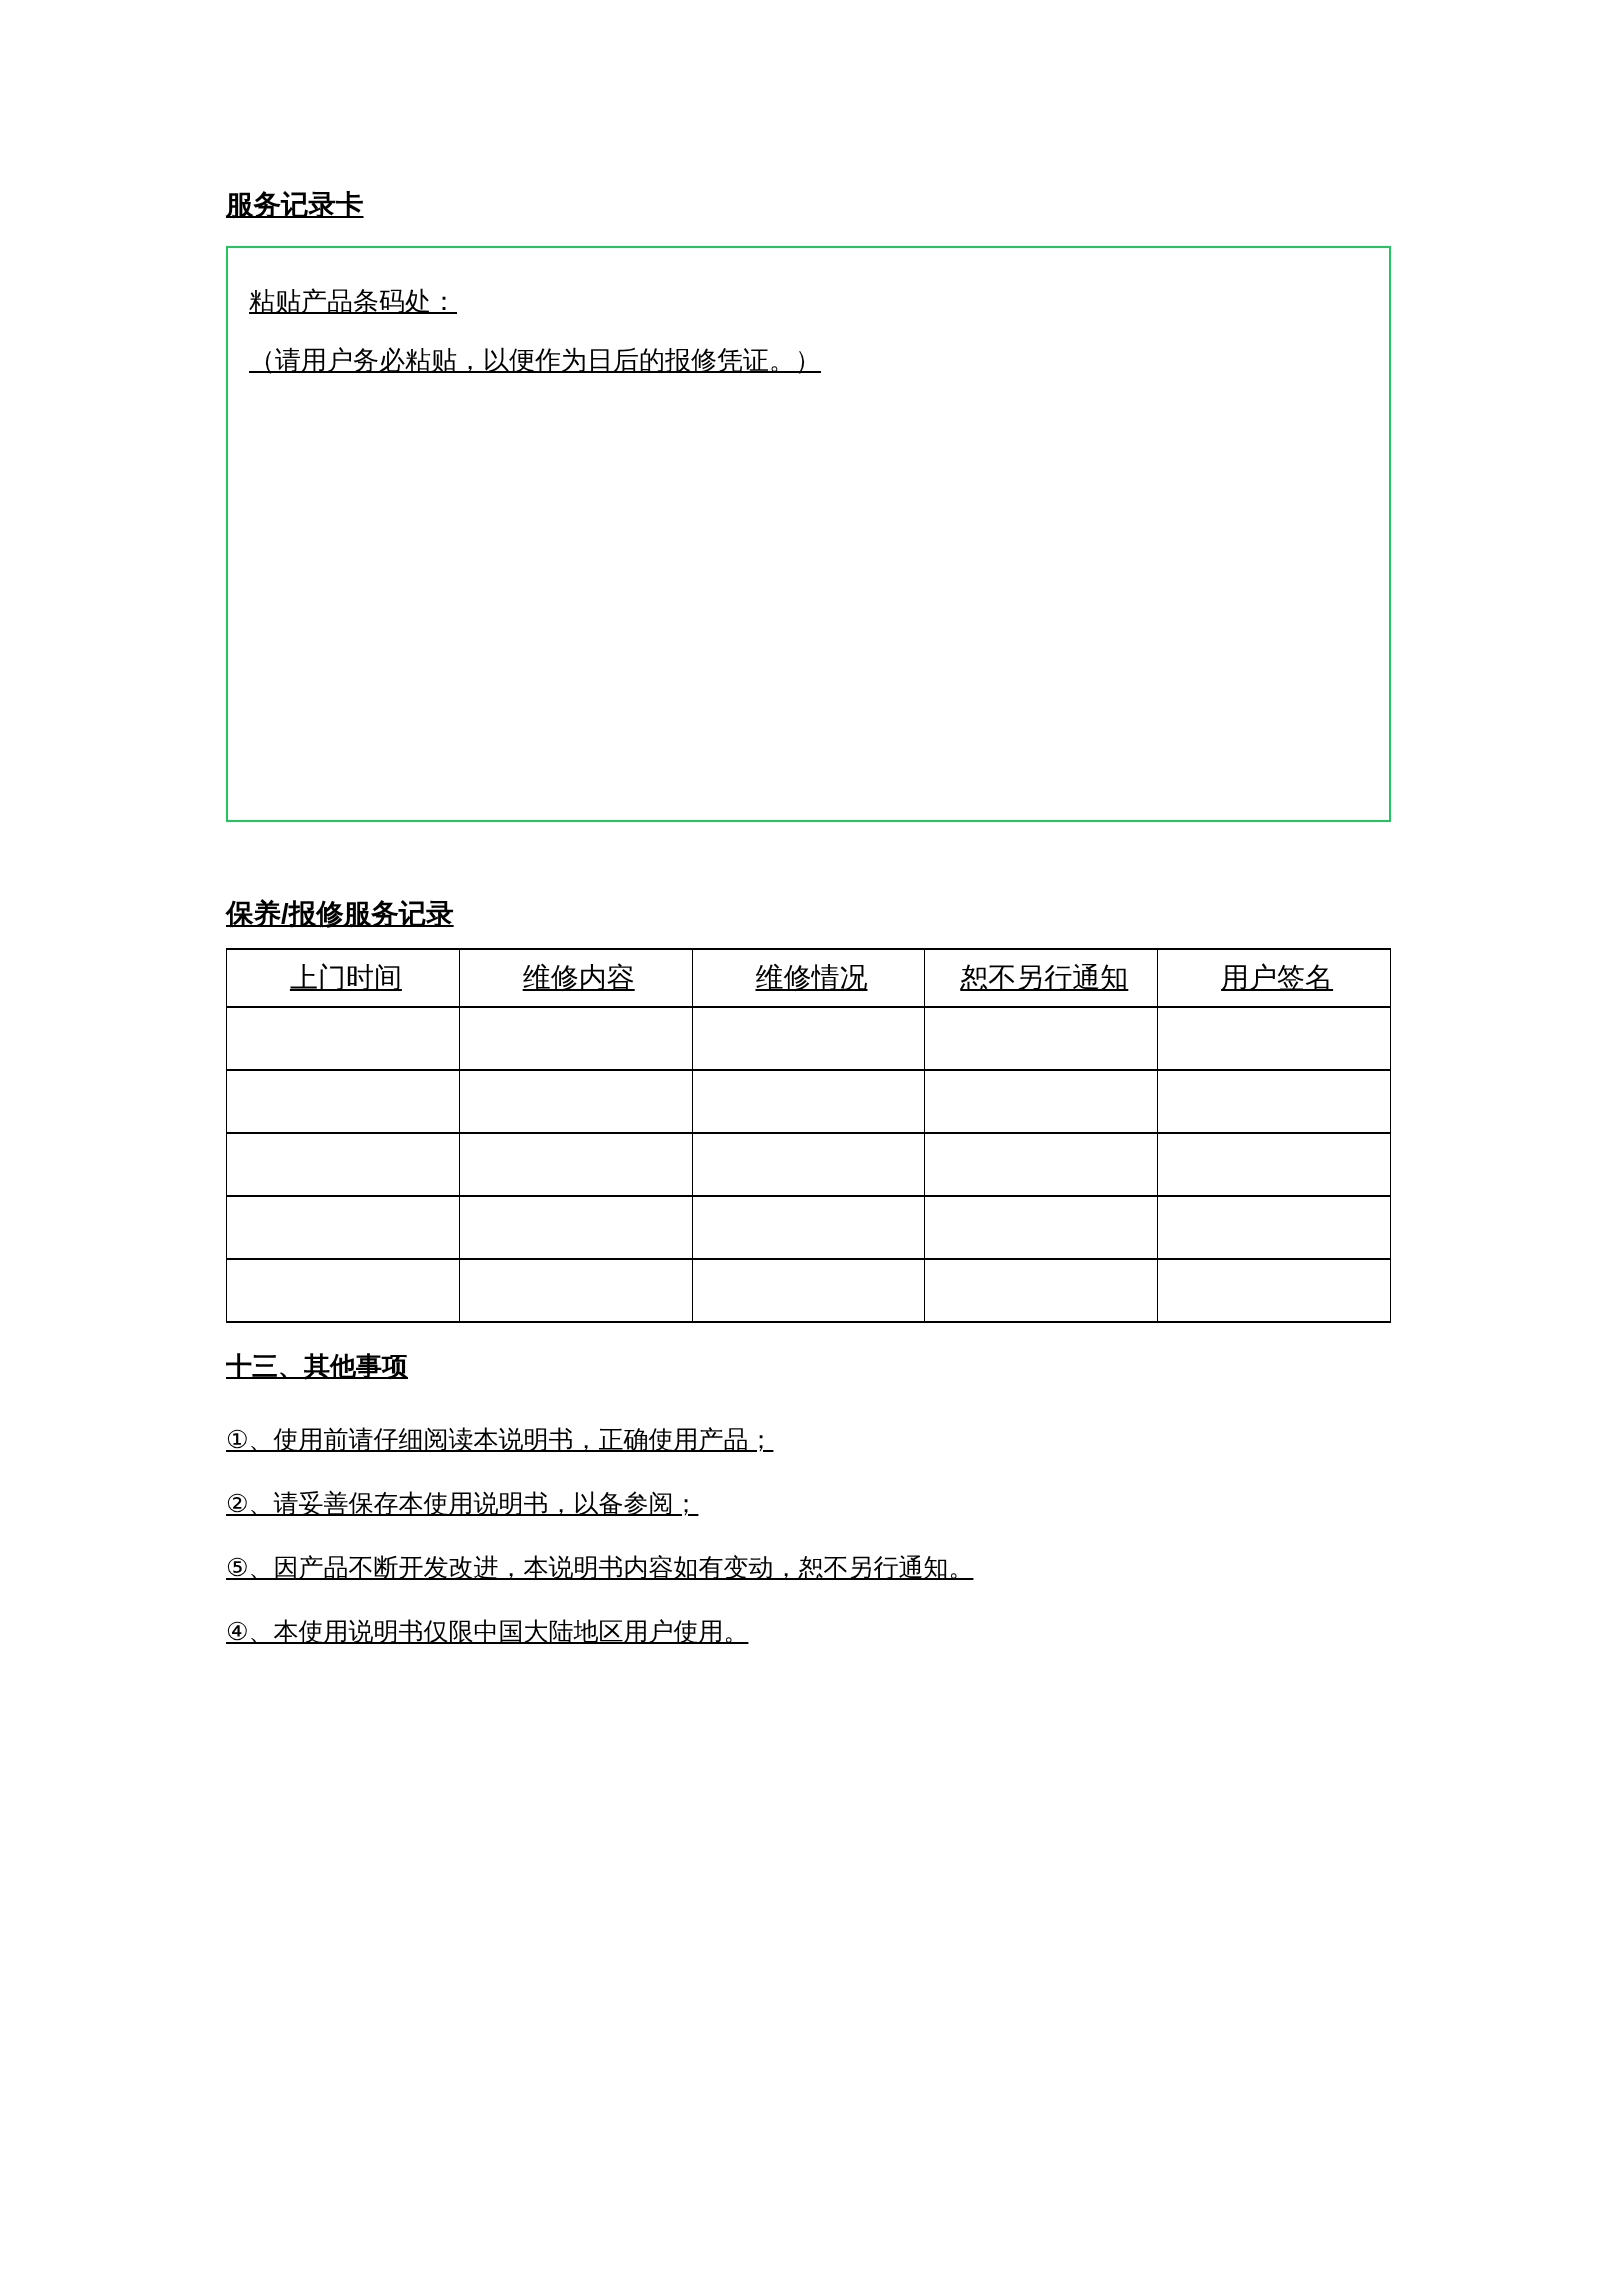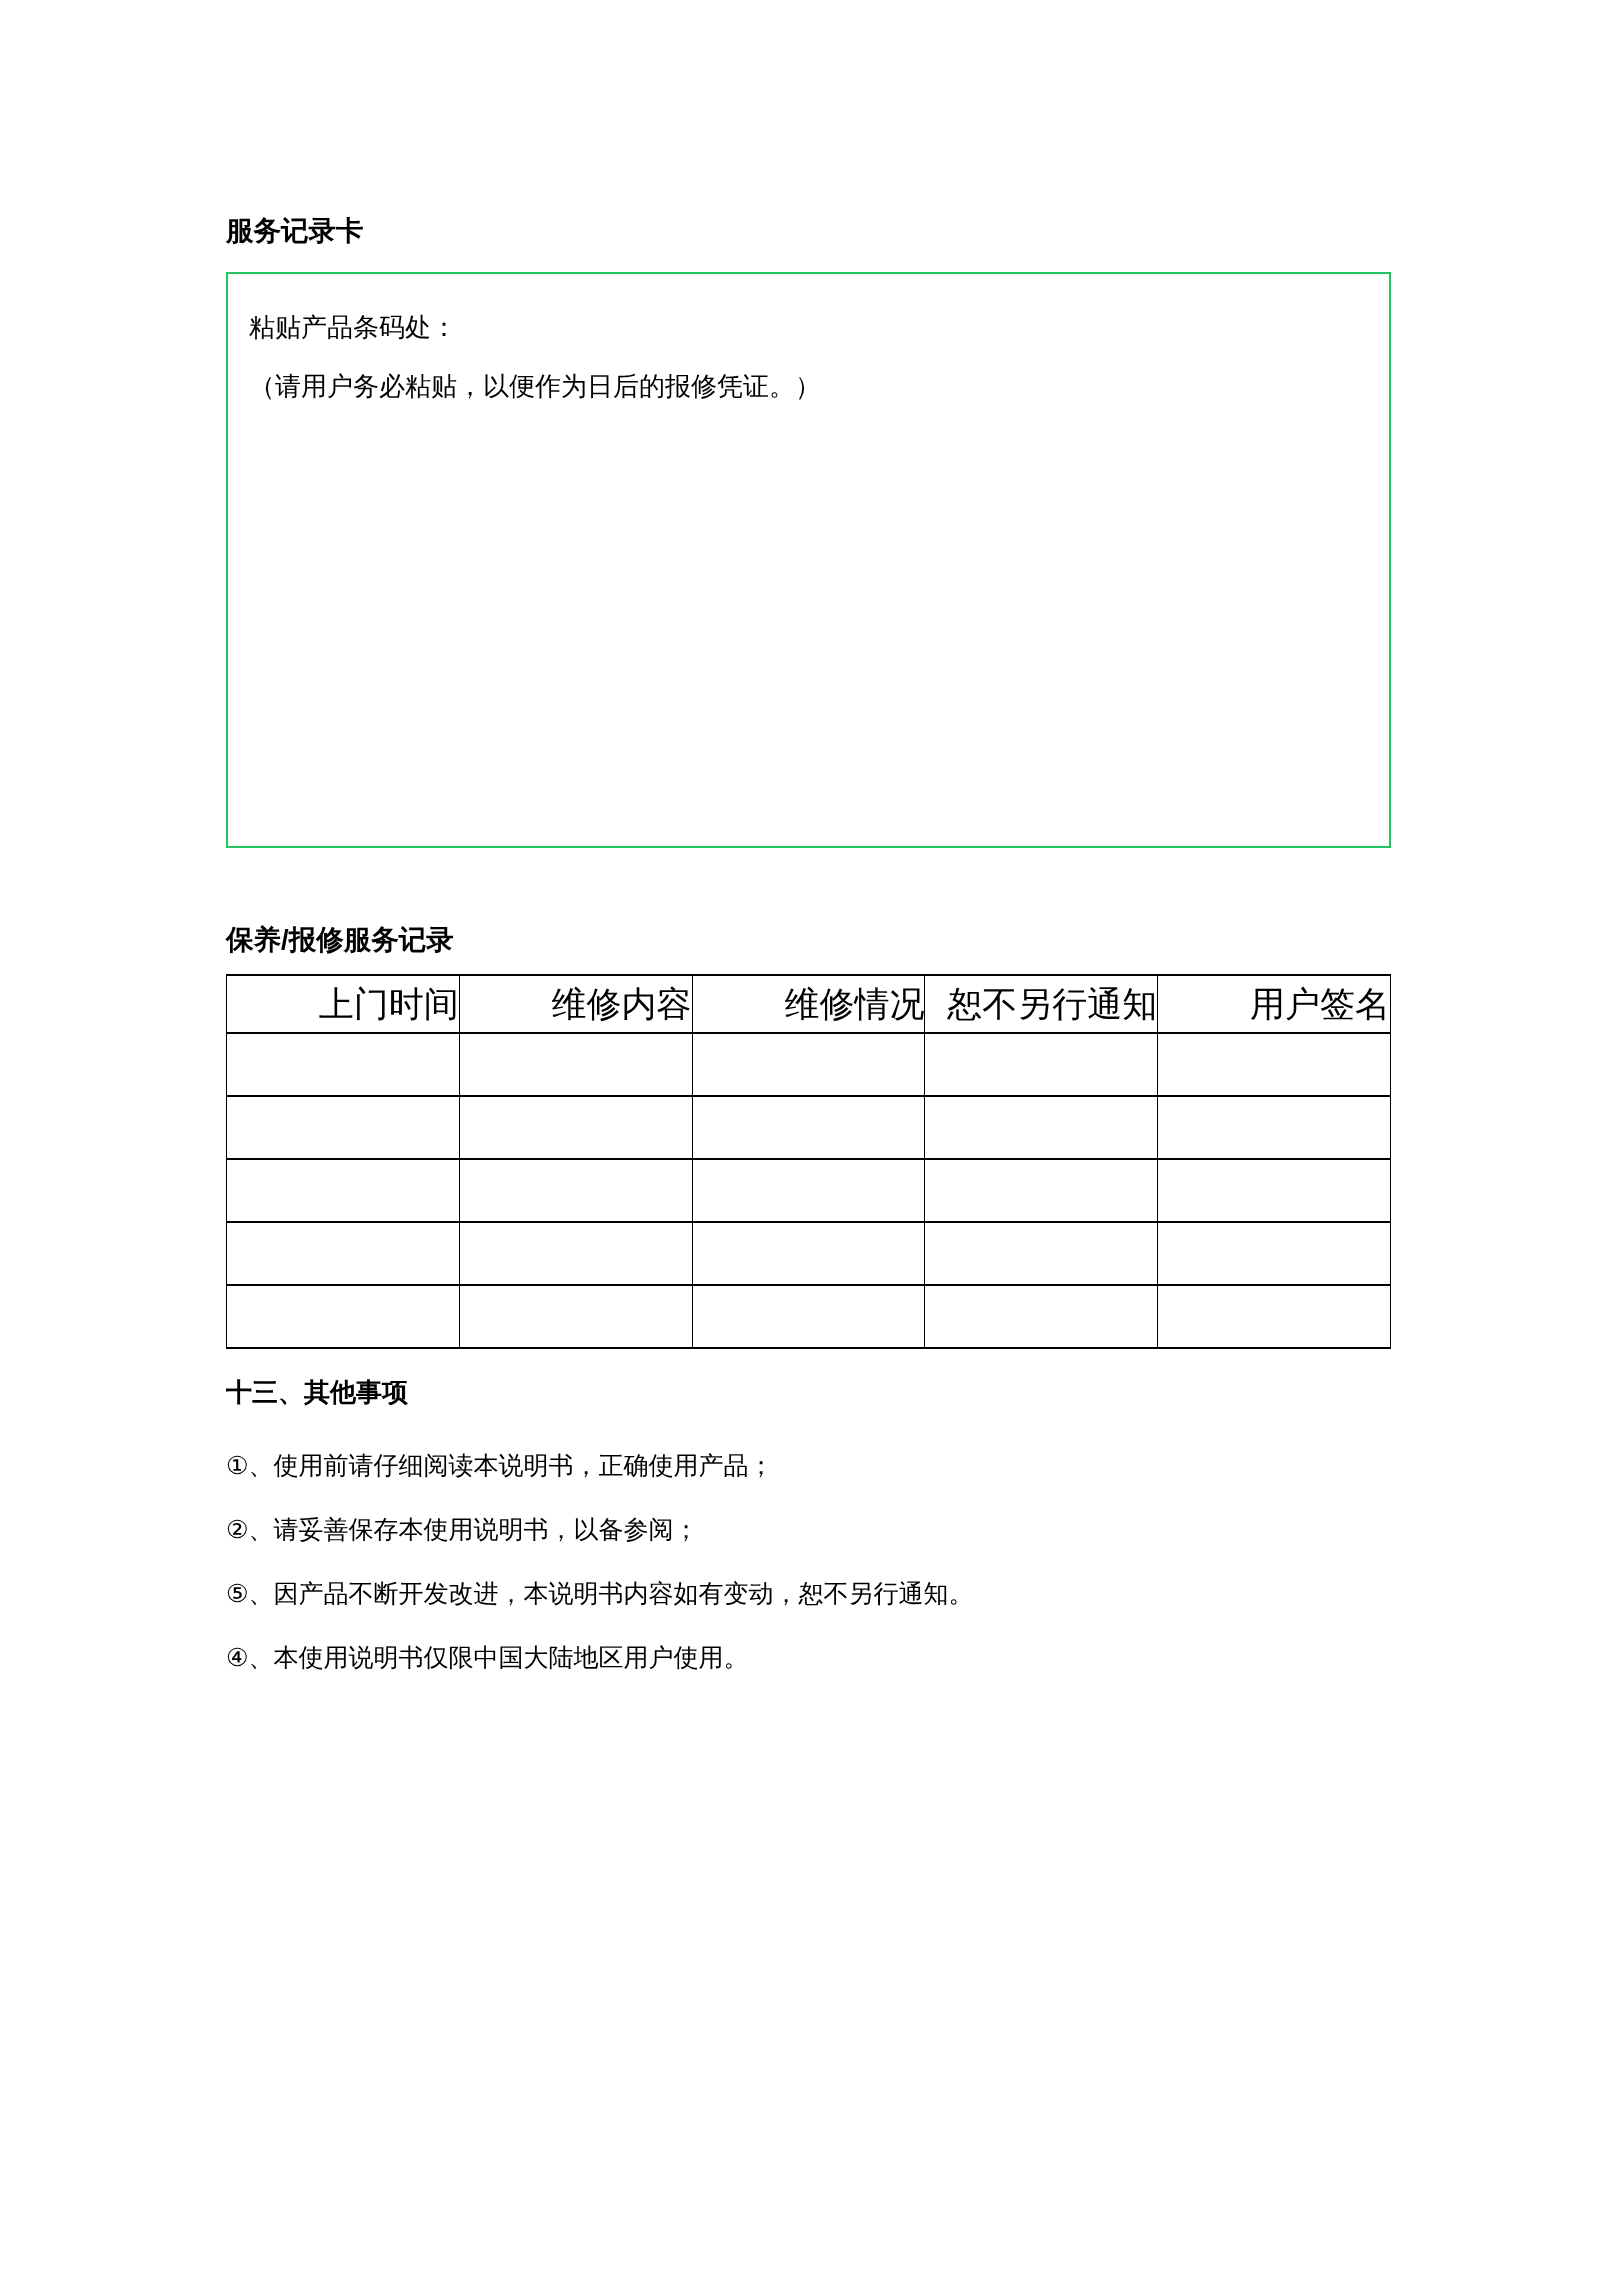--- a/index.html
+++ b/index.html
@@ -9,22 +9,23 @@
     width: 1623px;
     height: 2295px;
     background: #ffffff;
     color: #000000;
     font-family: "Liberation Sans", "DejaVu Sans", sans-serif;
     overflow: hidden;
   }
   .content {
     position: absolute;
     left: 226px;
-    top: 214px;
+    top: 188px;
     width: 1165px;
+    text-decoration: underline;
   }
   .section-title {
     font-size: 27.5px;
     font-weight: bold;
     line-height: 33px;
   }
   .barcode-box {
     margin-top: 25px;
     width: 1165px;
     height: 576px;
@@ -50,23 +51,23 @@
   table.service-table th,
   table.service-table td {
     border-top: 2.6px solid #000000;
     border-bottom: 2.6px solid #000000;
     border-left: 1.3px solid #000000;
     border-right: 1.3px solid #000000;
     width: 20%;
   }
   table.service-table th {
     height: 58px;
-    font-size: 35px;
+    font-size: 28px;
     font-weight: normal;
-    text-align: right;
+    text-align: center;
     vertical-align: middle;
     padding-left: 6px;
   }
   table.service-table td {
     height: 63px;
   }
   .other-title {
     margin-top: 19.6px;
     font-size: 26px;
     font-weight: bold;

